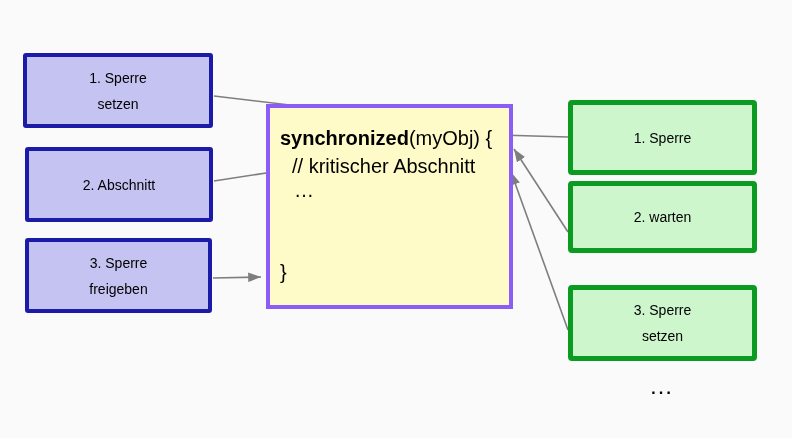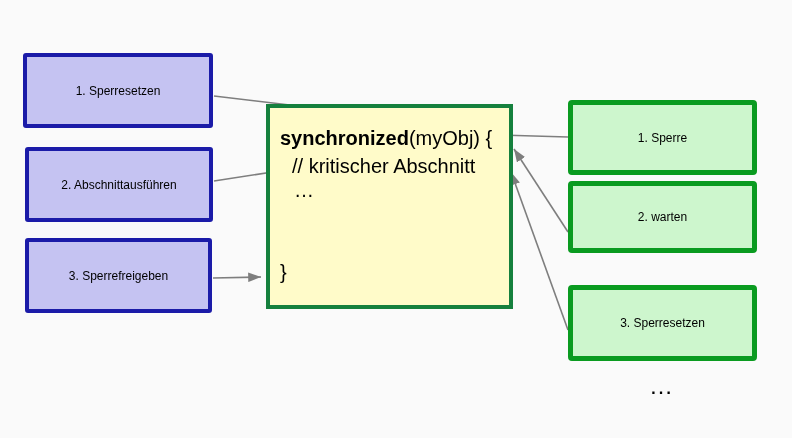--- a/index.html
+++ b/index.html
@@ -6,34 +6,34 @@
   body { background:#FAFAFA; }
   .stage {
     position:relative; width:792px; height:438px; overflow:hidden;
     background:#FAFAFA;
     font-family:"Liberation Sans", sans-serif;
     color:#000;
   }
   .arrow-layer { position:absolute; left:0; top:0; width:792px; height:438px; }
   .box {
     position:absolute; box-sizing:border-box;
-    display:flex; flex-direction:row; align-items:center; justify-content:center;
-    text-align:center; font-size:12px; line-height:26px;
+    display:flex; flex-direction:column; align-items:center; justify-content:center;
+    text-align:center; font-size:14px; line-height:26px;
   }
   .purple { background:#C5C3F2; border:4px solid #1B1BA8; border-radius:3px; }
   .green  { background:#CDF6CD; border:5px solid #0A9B20; border-radius:4px; }
   .p1 { left:23px;  top:53px;  width:190px; height:75px; }
   .p2 { left:25px;  top:147px; width:188px; height:75px; }
   .p3 { left:25px;  top:238px; width:187px; height:75px; }
   .g1 { left:568px; top:100px; width:189px; height:75px; }
   .g2 { left:568px; top:181px; width:189px; height:72px; }
   .g3 { left:568px; top:285px; width:189px; height:76px; }
   .codebox {
     position:absolute; left:266px; top:104px; width:247px; height:205px;
-    box-sizing:border-box; background:#FFFBC9; border:4px solid #15803d;
+    box-sizing:border-box; background:#FFFBC9; border:4px solid #8b5cf6;
     font-size:20px; line-height:24px;text-decoration:underline;
   }
   .codeline { position:absolute; white-space:nowrap; }
   .cl1 { left:10px; top:18px; }
   .cl1 b { font-weight:bold; }
   .cl2 { left:22px; top:46px; }
   .cl3 { left:24px; top:70px; }
   .cl4 { left:10px; top:152px; }
   .more-ellipsis {
     position:absolute; left:568px; top:372px; width:189px;
@@ -60,21 +60,20 @@
       <path d="M568 330 L511 172" marker-end="url(#ah)"></path>
     </g>
   </svg>
 
   <div class="box purple p1">
     <span>1. Sperre</span>
     <span>setzen</span>
   </div>
   <div class="box purple p2">
     <span>2. Abschnitt</span>
-    <span>ausführen</span>
   </div>
   <div class="box purple p3">
     <span>3. Sperre</span>
     <span>freigeben</span>
   </div>
 
   <div class="codebox">
     <div class="codeline cl1">
       <b>synchronized</b><span>(myObj) {</span>
     </div>

